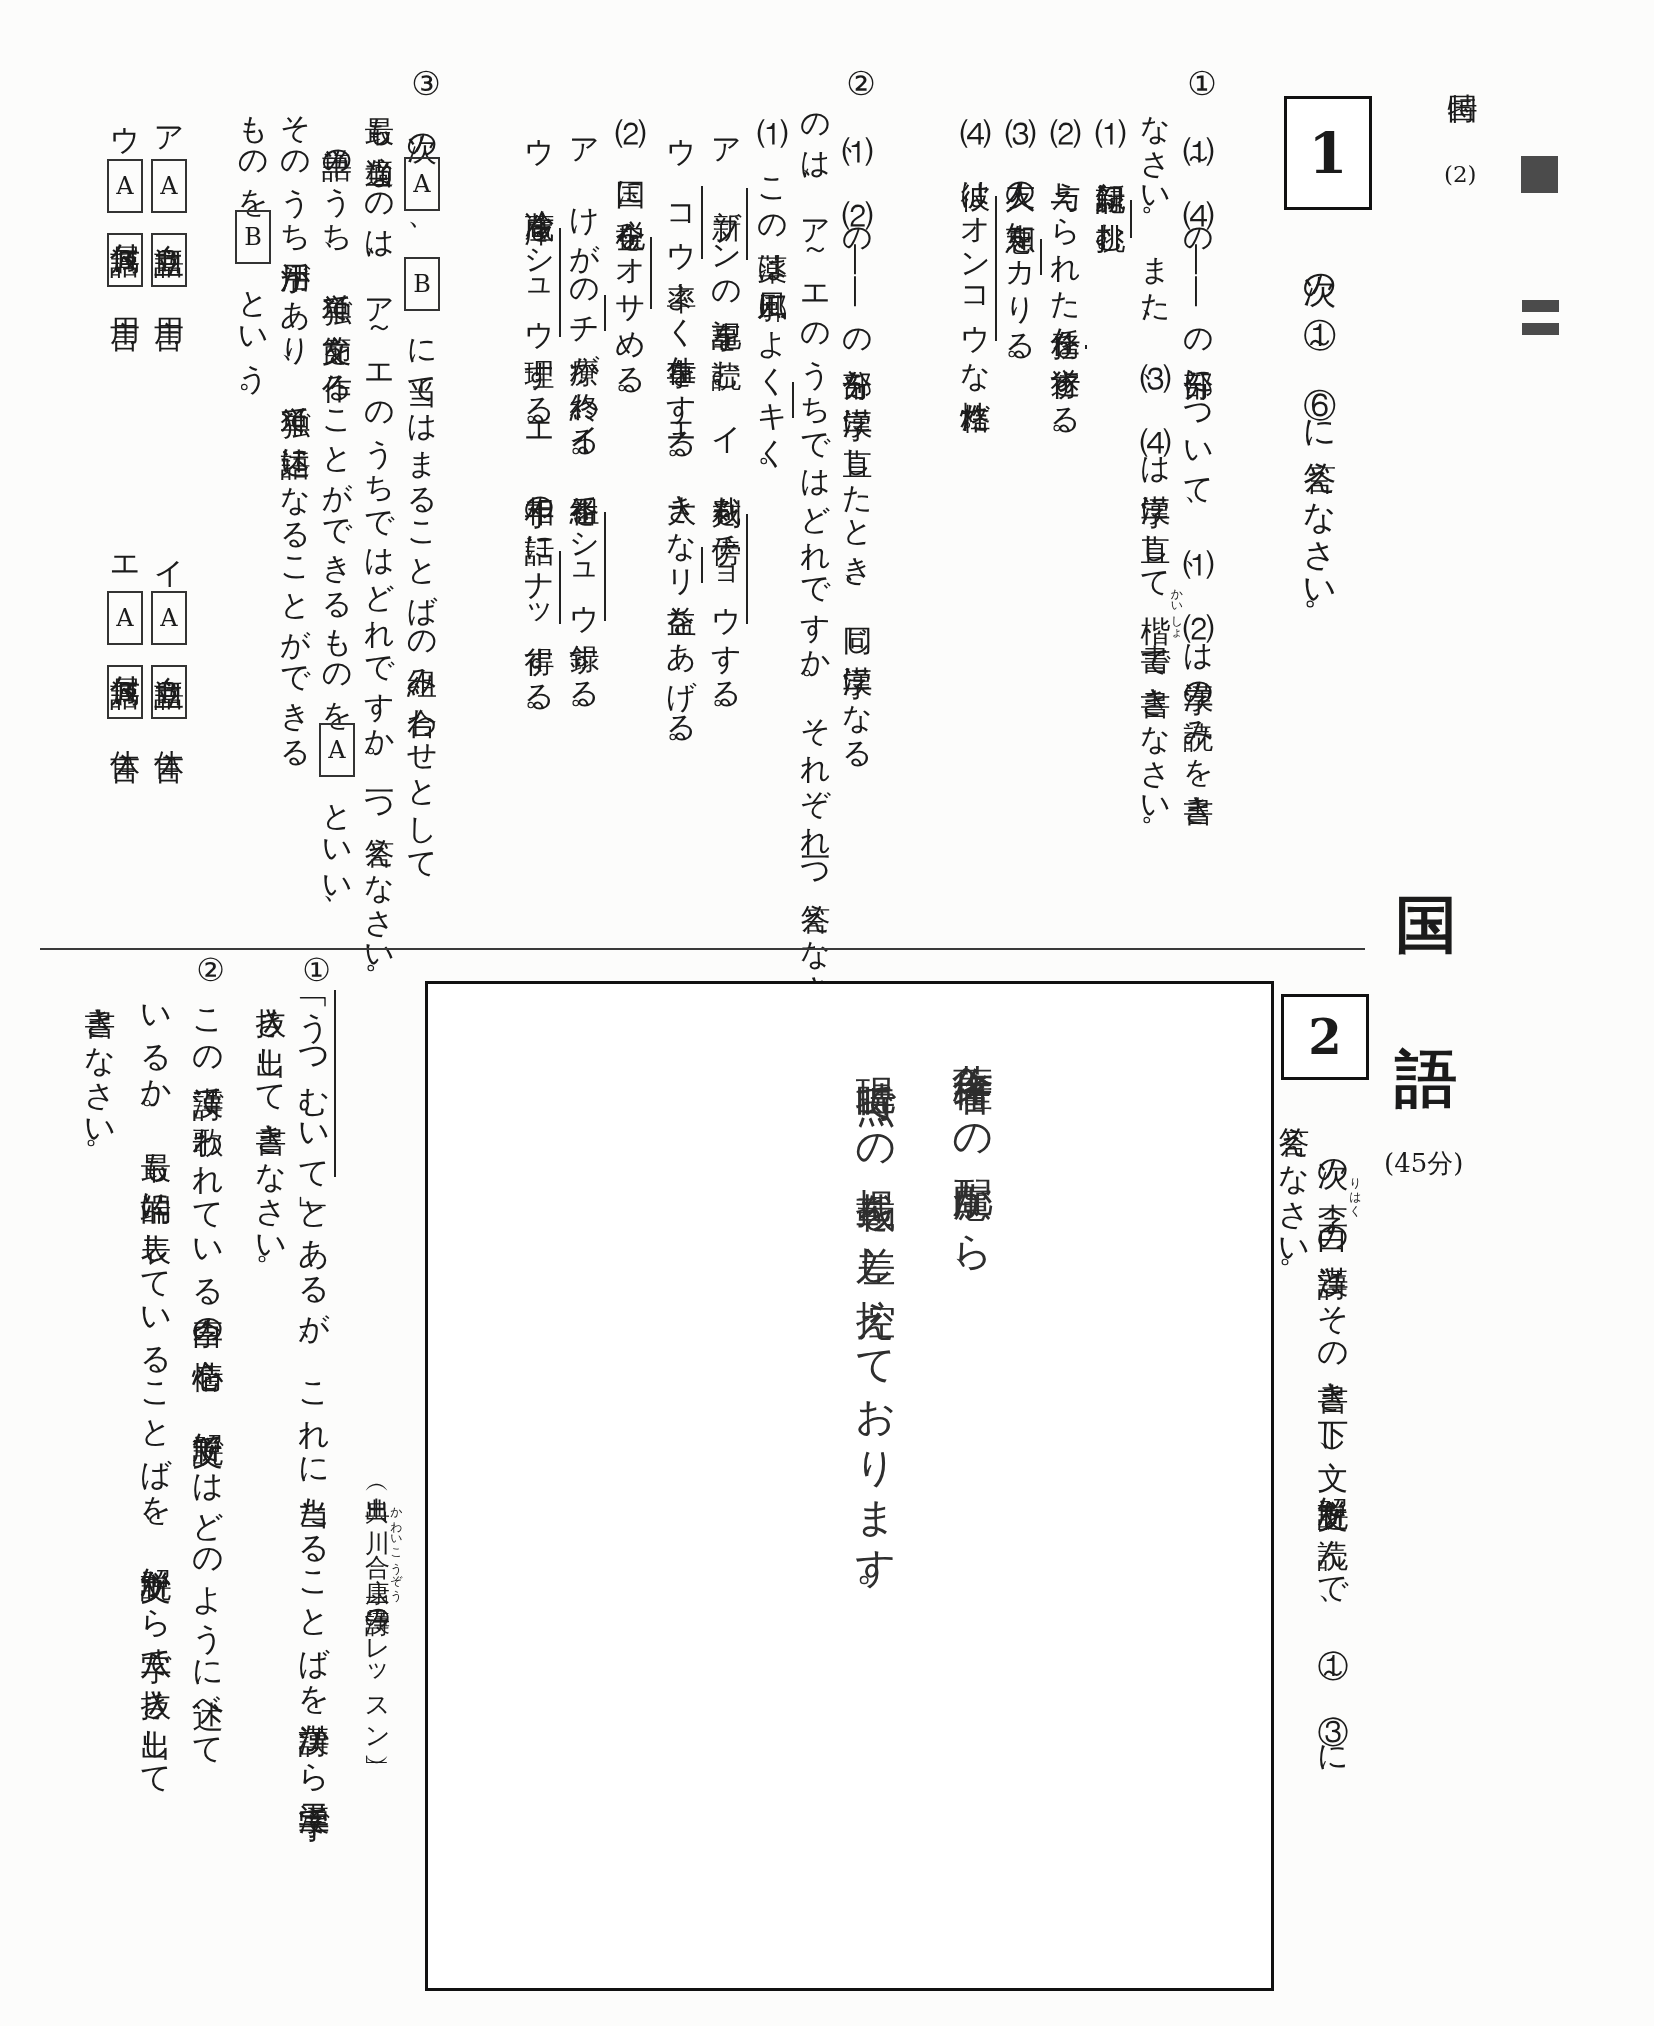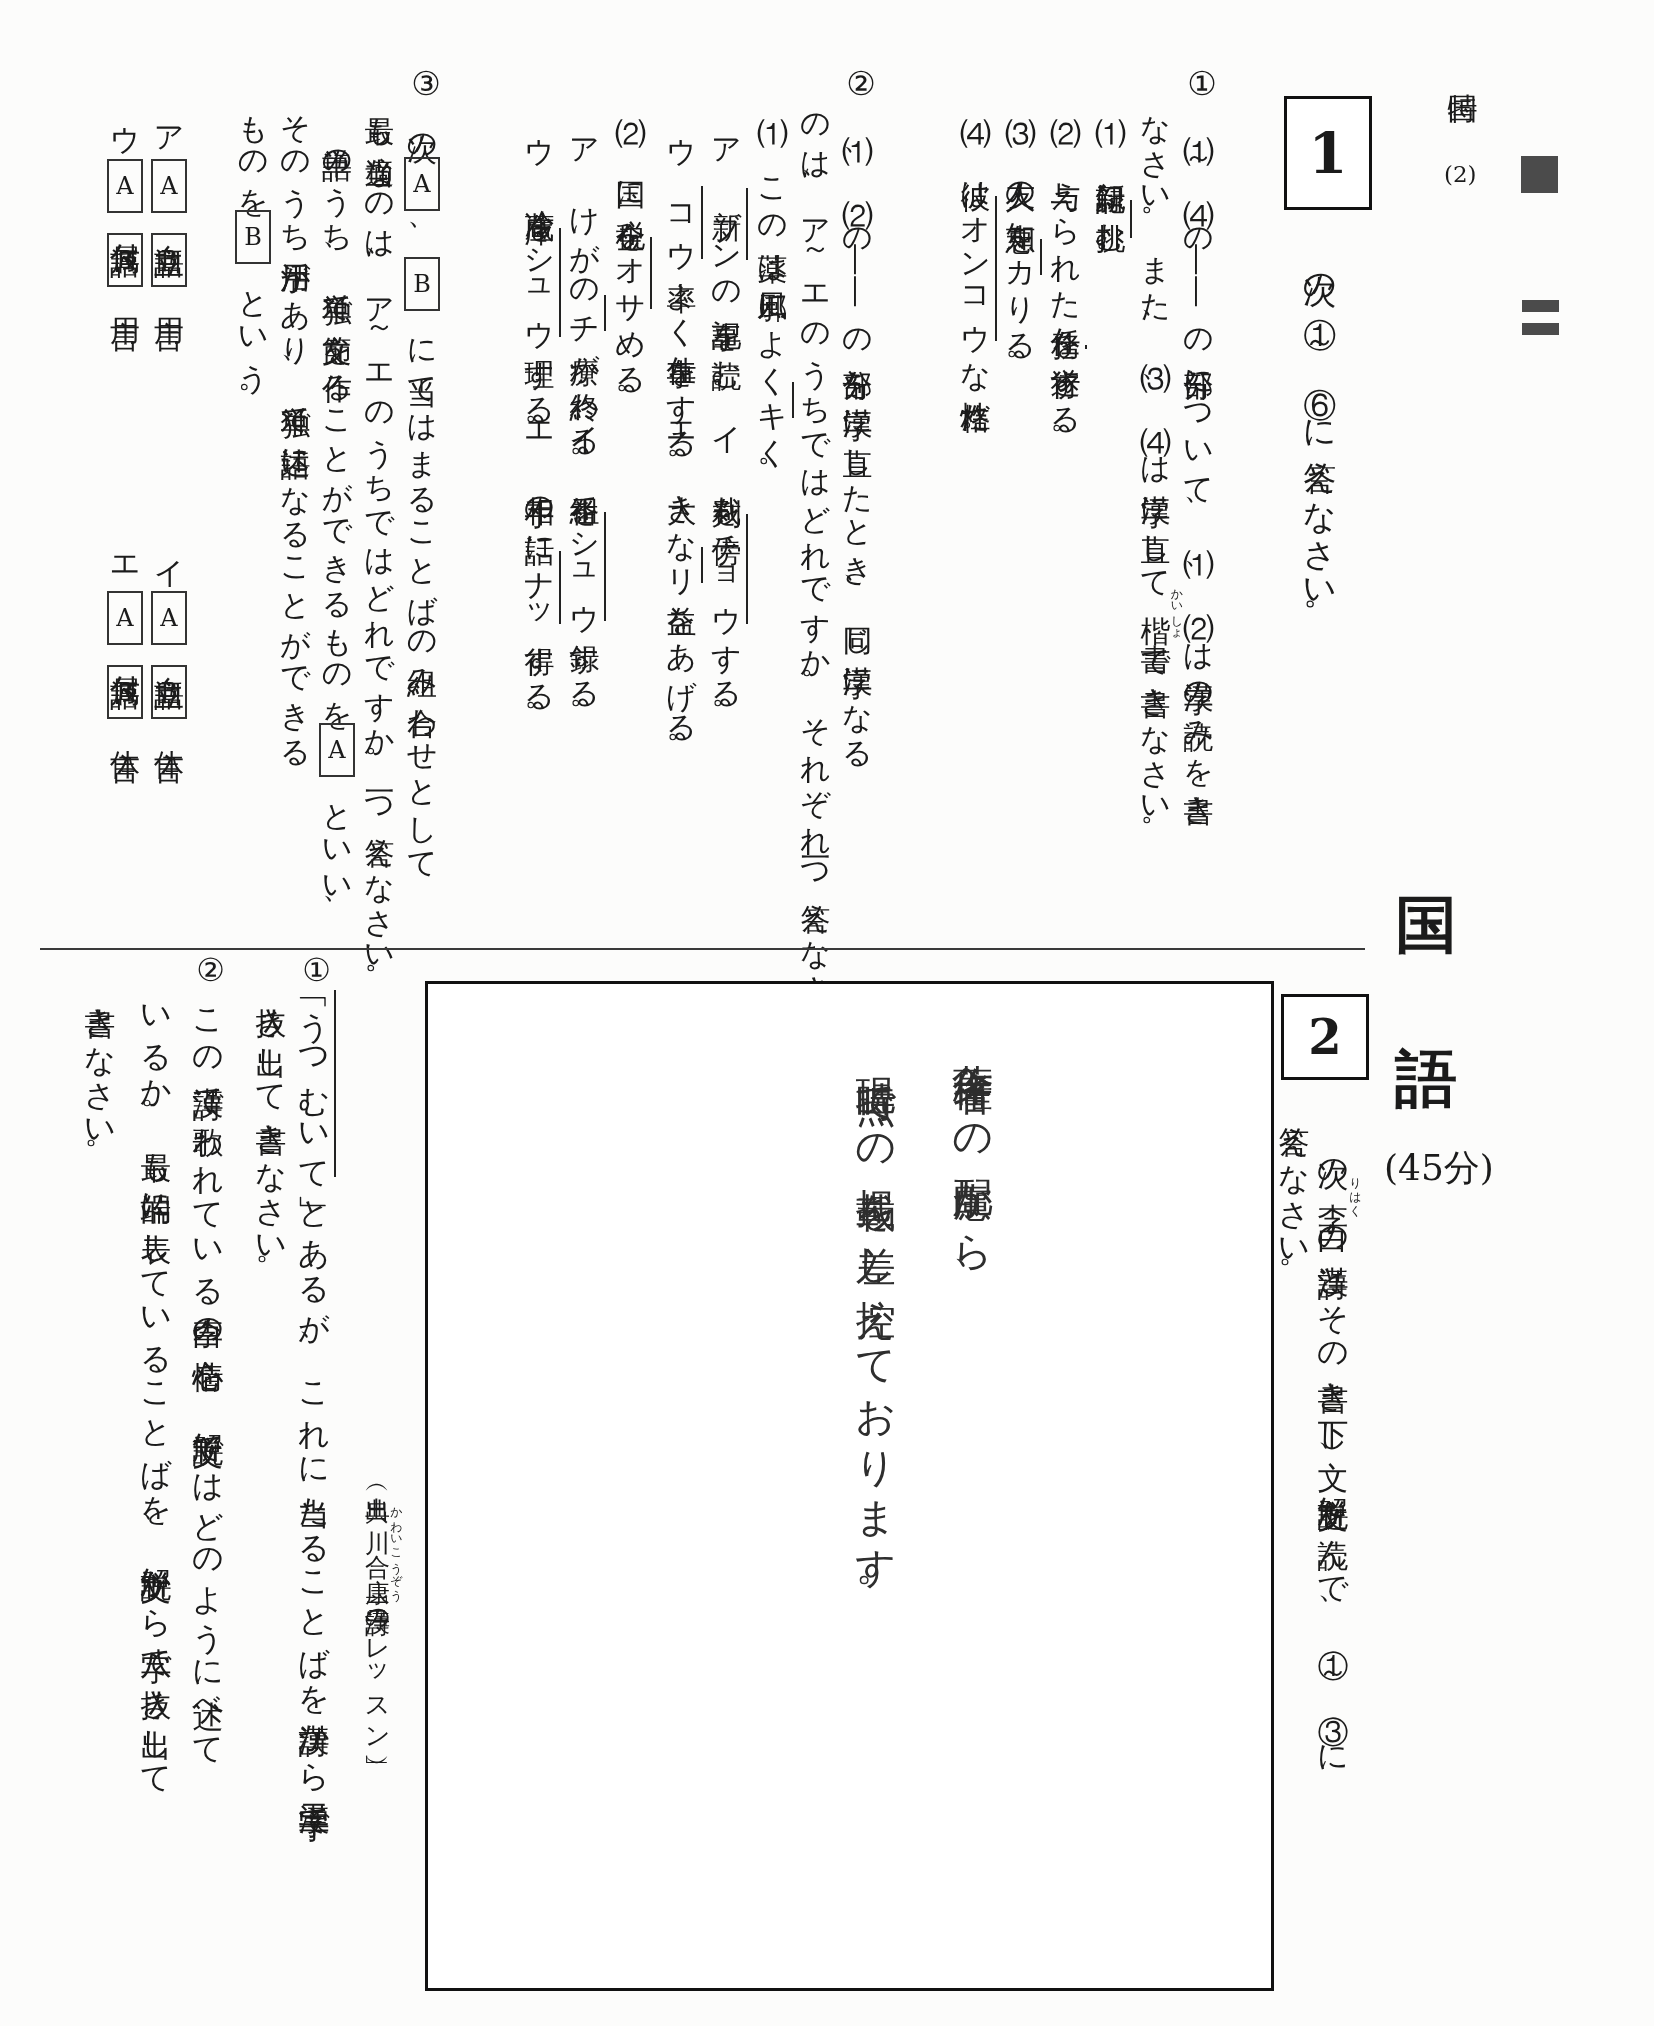--- a/index.html
+++ b/index.html
@@ -26,21 +26,21 @@
 
 <div id="page">
 
   <div class="vcol" style="left:1446px;top:70px;font-size:30px"><span>特国</span></div>
   <div class="hlab" style="left:1444px;top:163px;font-size:23px">(2)</div>
   <div class="mark" style="left:1521px;top:156px;width:37px;height:37px"></div>
   <div class="mark" style="left:1522px;top:300px;width:37px;height:12px"></div>
   <div class="mark" style="left:1522px;top:323px;width:37px;height:12px"></div>
 
   <div class="vcol" style="left:1392px;top:848px;font-size:62px;font-weight:700;letter-spacing:148px">国語</div>
-  <div class="hlab" style="left:1384px;top:1150px;font-size:36px">(45分)</div>
+  <div class="hlab" style="left:1384px;top:1150px;font-size:26px">(45分)</div>
 
   <div class="numbox" style="left:1284px;top:96px;width:82px;height:108px;font-size:56px">
       <span>1</span>
     </div>
   <div class="vcol" style="left:1302px;top:250px;font-size:33px">次の①～⑥に答えなさい。</div>
 
   <div class="vcol" style="left:1184px;top:64px;font-size:33px">①</div>
   <div class="vcol" style="left:1182px;top:112px;font-size:30px">⑴～⑷の――の部分について、⑴、⑵は漢字の読みを書き</div>
   <div class="vcol" style="left:1139px;top:94px;font-size:30px"><span>なさい。また、⑶、⑷は漢字に直して</span><ruby><span>楷書</span><rt>かいしょ</rt></ruby><span>で書きなさい。</span></div>
 

